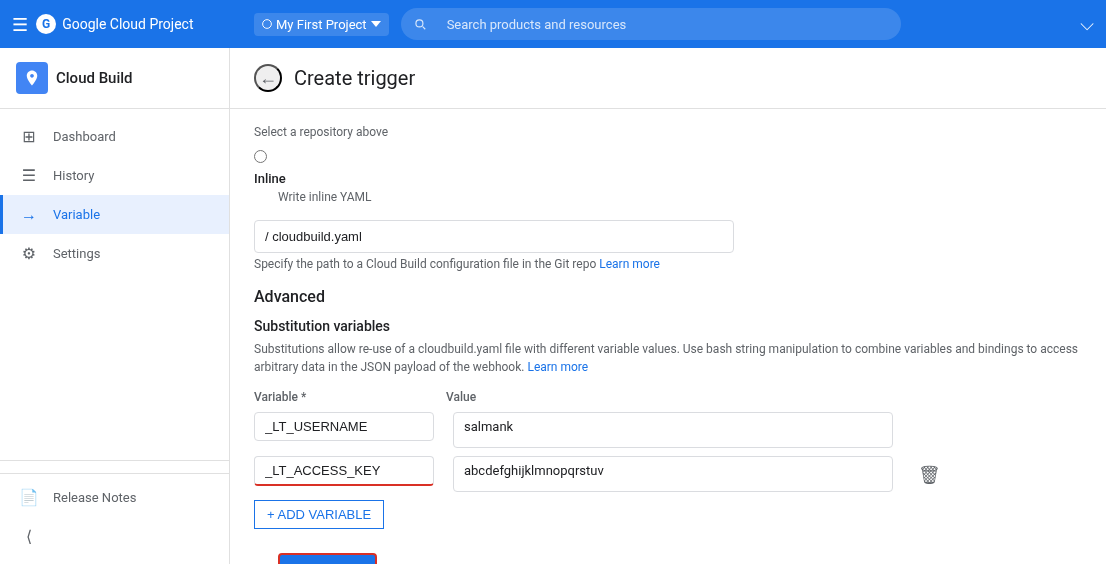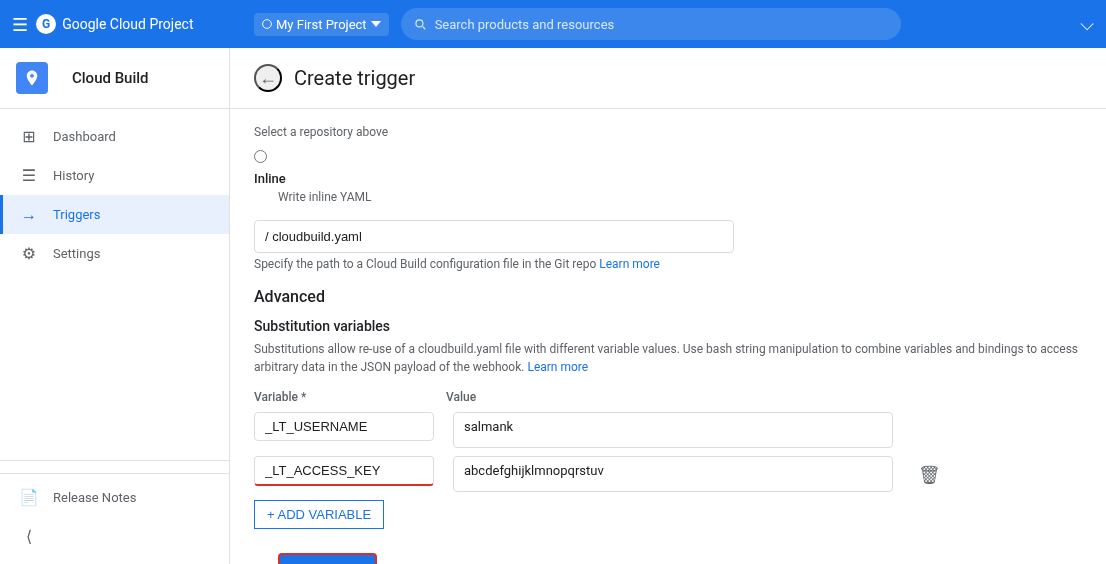--- a/index.html
+++ b/index.html
@@ -38,21 +38,21 @@
     }
     .project-selector svg { width: 10px; height: 10px; fill: white; }
     .search-bar {
       flex: 1;
       background: rgba(255,255,255,0.15);
       border-radius: 20px;
       height: 32px;
       display: flex;
       align-items: center;
       padding: 0 12px;
-      gap: 8px;
+      gap: 20px;
       color: rgba(255,255,255,0.8);
       font-size: 13px;
       max-width: 500px;
     }
     .top-bar-right {
       margin-left: auto;
       display: flex;
       align-items: center;
       gap: 8px;
     }
@@ -67,21 +67,21 @@
       background: white;
       border-right: 1px solid #e0e0e0;
       display: flex;
       flex-direction: column;
       flex-shrink: 0;
       overflow-y: auto;
     }
     .sidebar-header {
       display: flex;
       align-items: center;
-      gap: 24px;
+      gap: 8px;
       padding: 14px 16px;
       border-bottom: 1px solid #e0e0e0;
     }
     .sidebar-icon-box {
       width: 32px;
       height: 32px;
       background: #4285f4;
       border-radius: 4px;
       display: flex;
       align-items: center;
@@ -311,21 +311,21 @@
       <div class="nav-item">
         <span class="nav-icon">⊞</span>
         <span>Dashboard</span>
       </div>
       <div class="nav-item">
         <span class="nav-icon">☰</span>
         <span>History</span>
       </div>
       <div class="nav-item active">
         <span class="nav-icon">→</span>
-        <span>Triggers</span>
+        <span>Variable</span>
       </div>
       <div class="nav-item">
         <span class="nav-icon">⚙</span>
         <span>Settings</span>
       </div>
     </nav>
     <div class="sidebar-footer">
       <div class="divider"></div>
       <div class="nav-item">
         <span class="nav-icon">📄</span>

